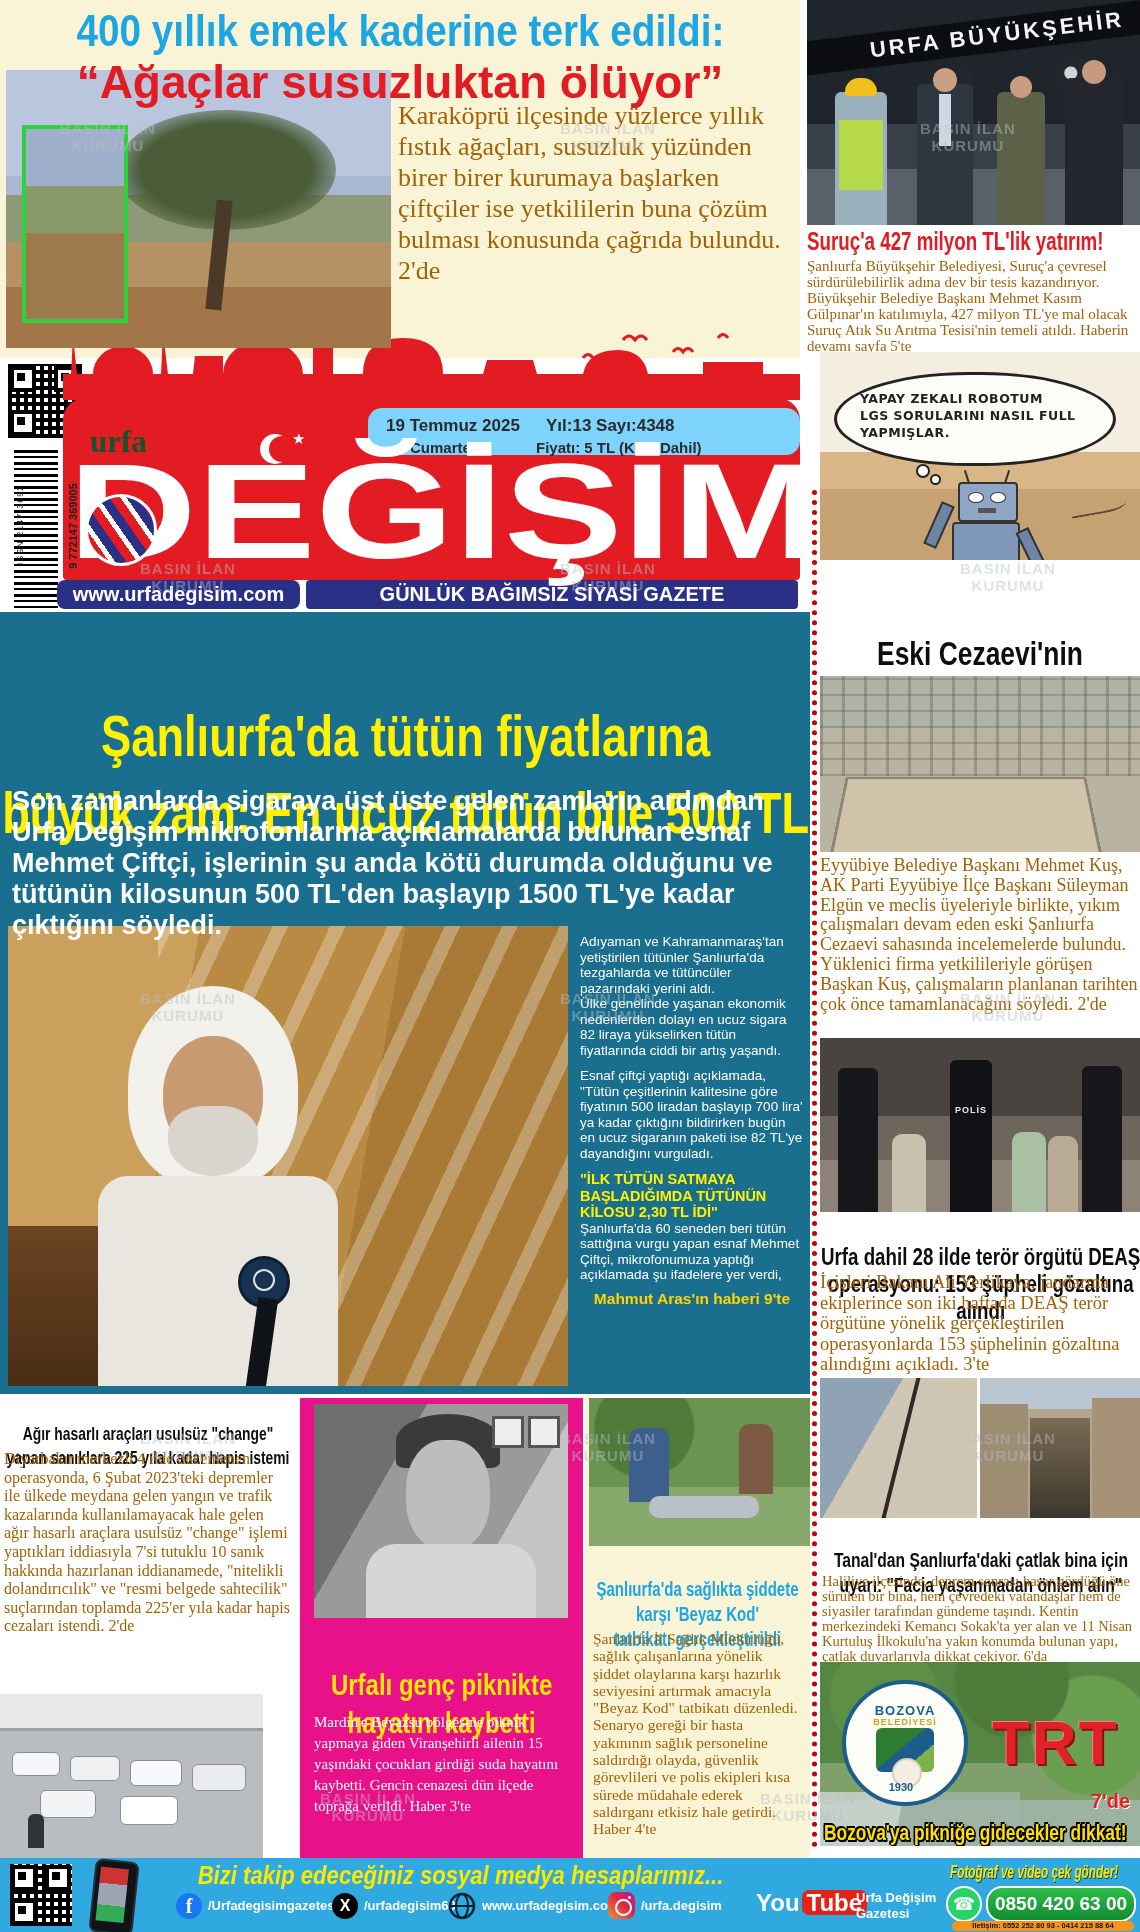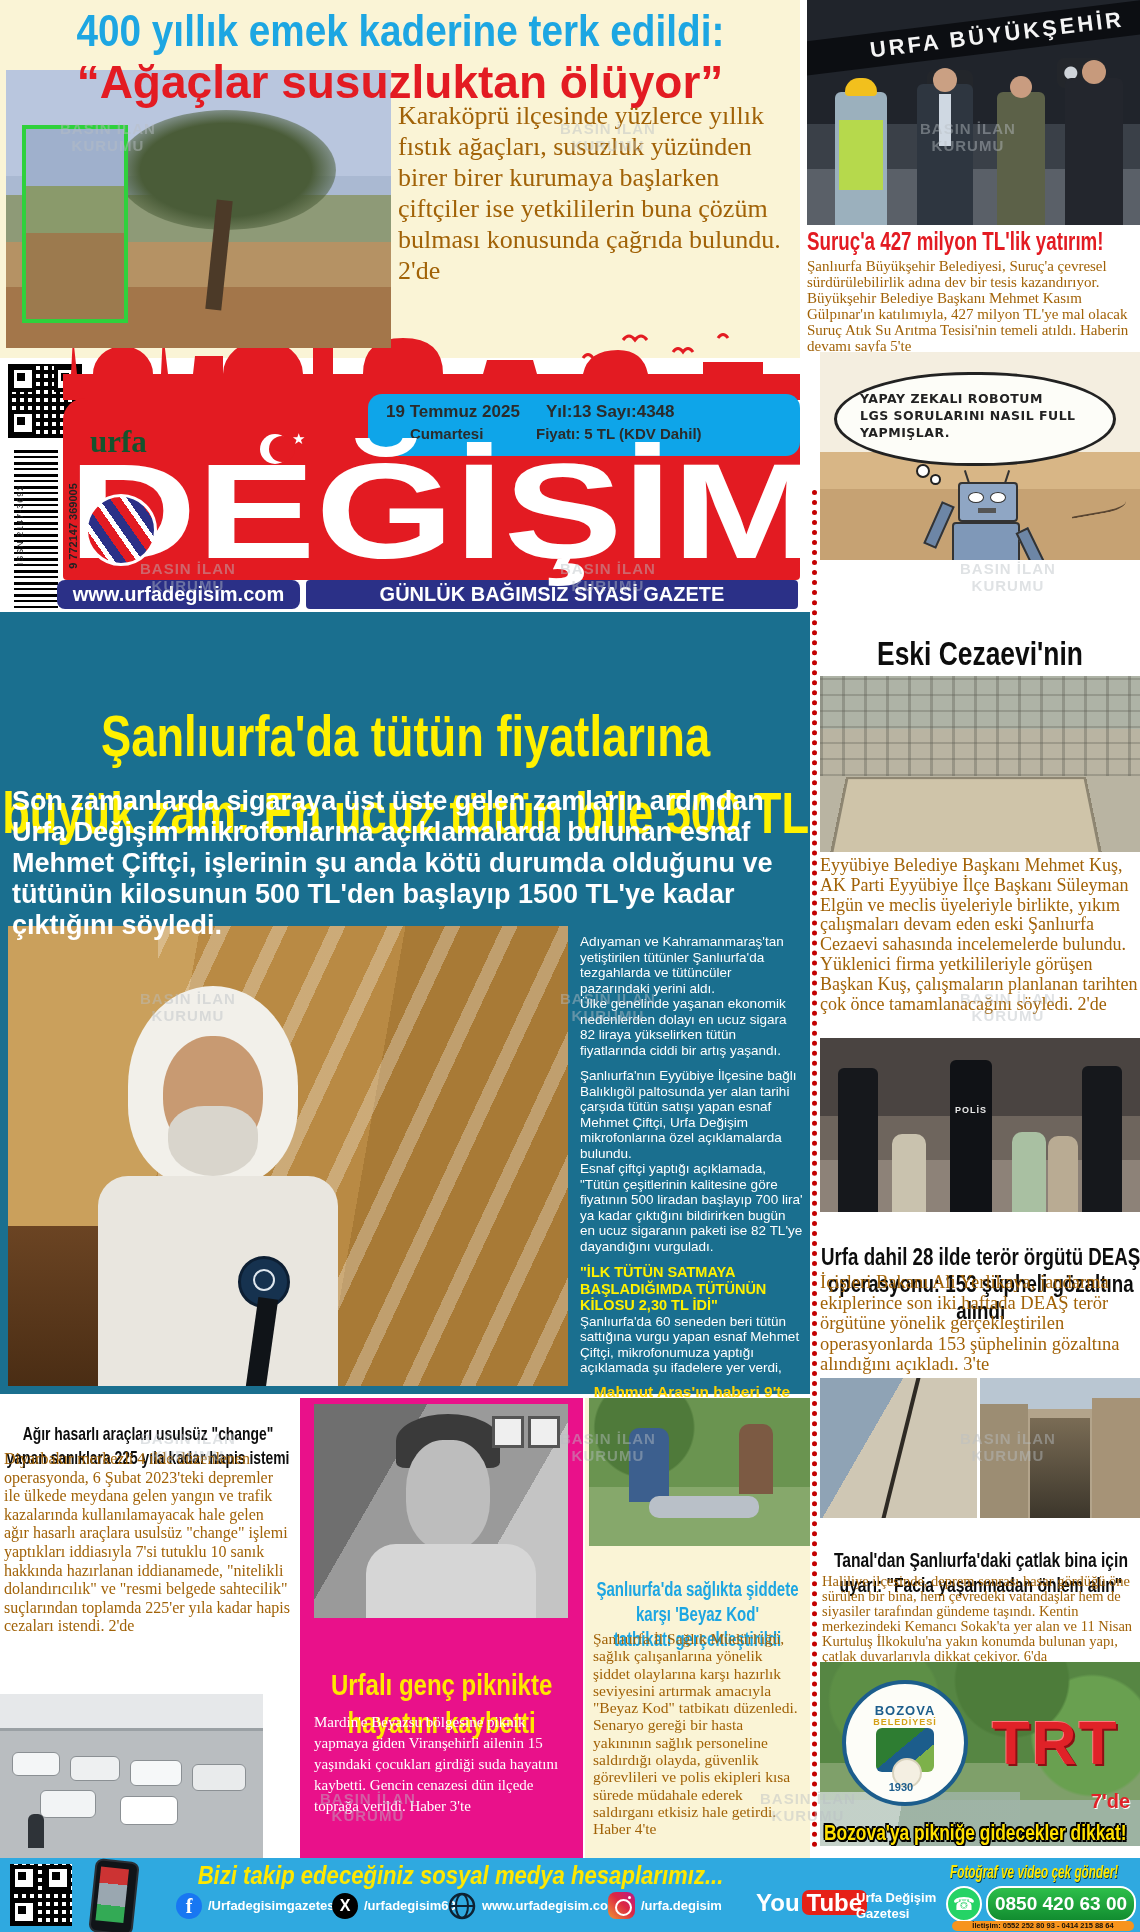--- a/index.html
+++ b/index.html
@@ -85,21 +85,21 @@
   <svg class="abs" style="left:63px;top:330px" width="737" height="70" viewBox="0 0 737 70" preserveAspectRatio="none">
     <path fill="var(--red,#e31b22)" d="M0,70 V44 L8,44 L10,6 L14,44 L30,44 A30,28 0 0 1 90,44 L98,44 L100,2 L105,44 L130,44 L132,26 L160,26 L160,44 A40,34 0 0 1 240,44 L250,44 L250,16 Q260,0 270,16 L270,44 L300,44 Q300,8 340,8 Q380,8 380,44 L420,44 L424,30 L470,30 L474,44 L520,44 Q525,20 555,20 Q580,20 585,44 L640,44 L640,32 L700,32 L700,44 L737,44 V70 Z"></path>
     <path stroke="var(--red,#e31b22)" stroke-width="3" fill="none" d="M560,10 q6,-8 12,0 q6,-8 12,0"></path>
     <path stroke="var(--red,#e31b22)" stroke-width="3" fill="none" d="M610,22 q5,-7 10,0 q5,-7 10,0"></path>
     <path stroke="var(--red,#e31b22)" stroke-width="3" fill="none" d="M655,8 q5,-7 10,0"></path>
     <path stroke="var(--red,#e31b22)" stroke-width="3" fill="none" d="M520,28 q5,-7 10,0"></path>
   </svg>
 
   <div class="abs" style="left:63px;top:398px;width:737px;height:182px;background:var(--red,#e31b22);border-radius:22px 22px 4px 4px"></div>
 
-  <div class="abs" style="left:368px;top:394px;width:432px;height:62px;background:#0ea5e9;border-radius:14px;z-index:3">
+  <div class="abs" style="left:368px;top:408px;width:432px;height:47px;background:#7dd3fc;border-radius:14px;z-index:3">
     <div class="abs hl" style="left:18px;top:9px;font-size:17px;color:#2b2b2b">19 Temmuz 2025</div>
     <div class="abs hl" style="left:42px;top:32px;font-size:15px;color:#2b2b2b">Cumartesi</div>
     <div class="abs hl" style="left:178px;top:9px;font-size:17px;color:#2b2b2b">Yıl:13 Sayı:4348</div>
     <div class="abs hl" style="left:168px;top:32px;font-size:15px;color:#2b2b2b">Fiyatı: 5 TL (KDV Dahil)</div>
   </div>
 
   <div class="abs serif" style="left:90px;top:424px;z-index:4;color:#14532d;font-size:31px;font-weight:700">urfa</div>
 
   <div class="abs hl" style="left:68px;top:448px;z-index:3;color:#fff;font-size:135px;line-height:128px;letter-spacing:0">
     <span class="cond nowrap" style="transform:scaleX(1.32)">DEĞİŞİM</span>
@@ -168,21 +168,20 @@
     <div class="abs" style="left:90px;top:250px;width:240px;height:210px;border-radius:30px 30px 0 0;background:#e9e6df"></div>
     <div class="abs" style="left:230px;top:330px;width:46px;height:46px;border-radius:50%;background:#16324f;border:3px solid #0d1f33">
       <div class="abs" style="left:12px;top:10px;width:18px;height:18px;border:2px solid #dfe7ee;border-radius:50%"></div>
     </div>
     <div class="abs" style="left:244px;top:372px;width:20px;height:90px;background:#101418;transform:rotate(8deg)"></div>
   </div>
 
   <div class="abs" style="left:580px;top:934px;width:224px;color:#fff;font-size:13.5px;line-height:15.5px">
     <p class="abs" style="position:static;margin:0 0 0 0">Adıyaman ve Kahramanmaraş'tan yetiştirilen tütünler Şanlıurfa'da tezgahlarda ve tütüncüler pazarındaki yerini aldı.</p>
     <p style="margin:0 0 10px 0">Ülke genelinde yaşanan ekonomik nedenlerden dolayı en ucuz sigara 82 liraya yükselirken tütün fiyatlarında ciddi bir artış yaşandı.</p>
-    <p style="margin:0">Şanlıurfa'nın Eyyübiye İlçesine bağlı Balıklıgöl paltosunda yer alan tarihi çarşıda tütün satışı yapan esnaf Mehmet Çiftçi, Urfa Değişim mikrofonlarına özel açıklamalarda bulundu.</p>
     <p style="margin:0 0 10px 0">Esnaf çiftçi yaptığı açıklamada, "Tütün çeşitlerinin kalitesine göre fiyatının 500 liradan başlayıp 700 lira' ya kadar çıktığını bildirirken bugün en ucuz sigaranın paketi ise 82 TL'ye dayandığını vurguladı.</p>
     <p class="hl" style="margin:0;color:var(--yellow,#fff100);font-size:14.5px;line-height:16.5px">"İLK TÜTÜN SATMAYA BAŞLADIĞIMDA TÜTÜNÜN KİLOSU 2,30 TL İDİ"</p>
     <p style="margin:0 0 8px 0">Şanlıurfa'da 60 seneden beri tütün sattığına vurgu yapan esnaf Mehmet Çiftçi, mikrofonumuza yaptığı açıklamada şu ifadelere yer verdi,</p>
     <p class="hl ctr" style="margin:0;color:#ffd400;font-size:15.5px">Mahmut Aras'ın haberi 9'te</p>
   </div>
 
   <div class="abs hl ctr pl" style="left:820px;top:598px;width:400px;color:#0d0d0d;font-size:33px;line-height:37px;transform:scaleX(.8);transform-origin:0 0">
     <span>Eski Cezaevi'nin
 yıkımı erken bitecek</span>
   </div>

